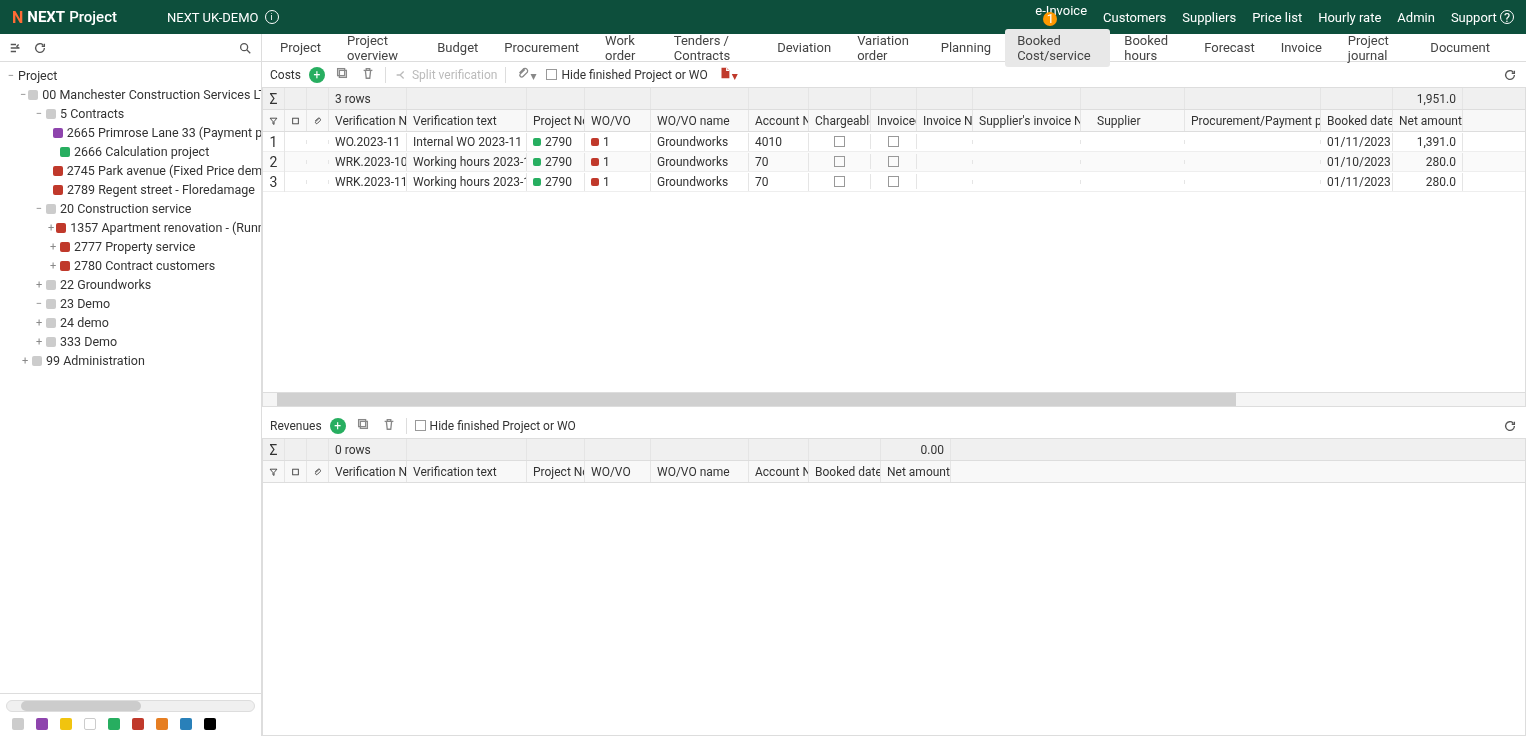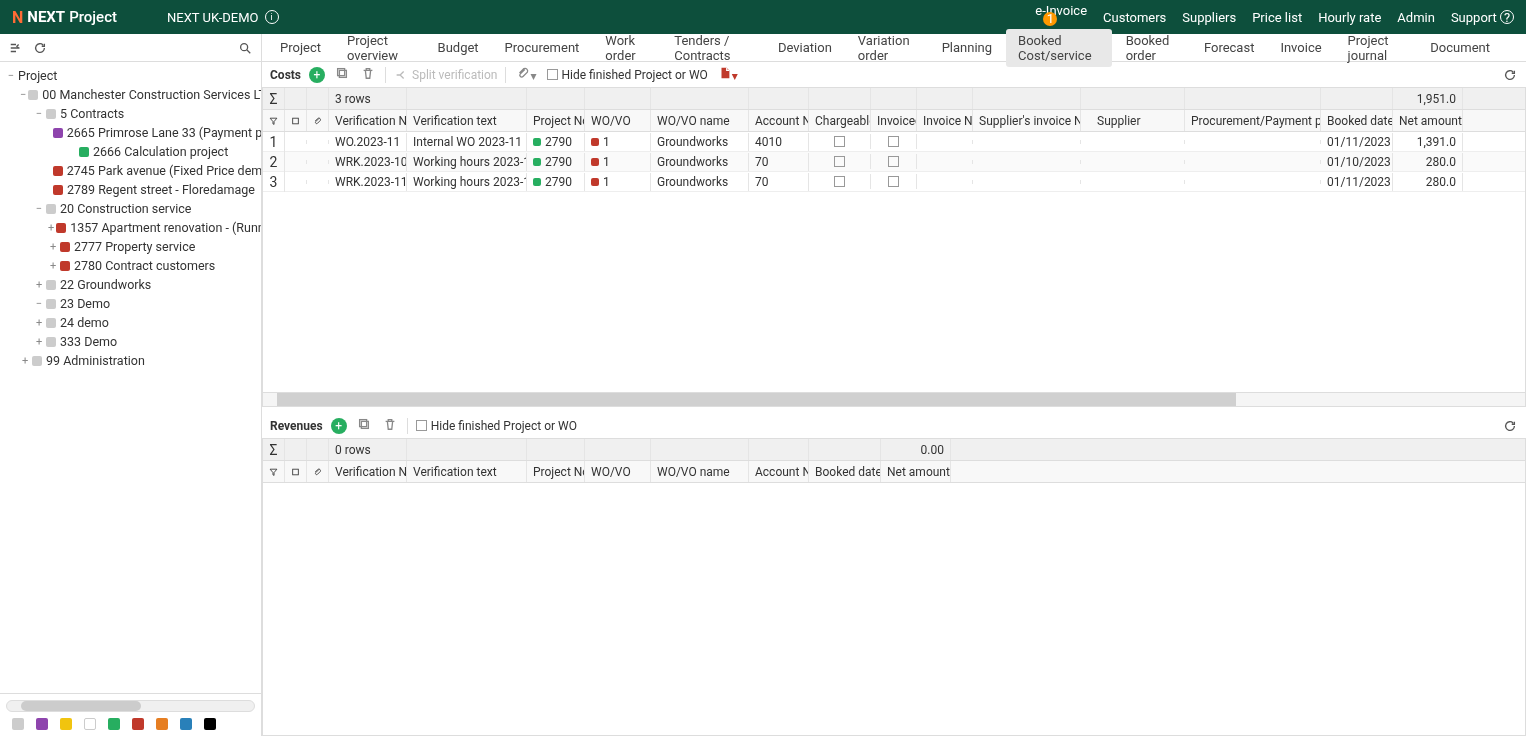--- a/index.html
+++ b/index.html
@@ -43,21 +43,21 @@
 .hscroll { height:12px; background:#f0f0f0; border:1px solid #ddd; border-radius:6px; margin-bottom:6px; position:relative; }
 .hscroll-thumb { position:absolute; left:14px; width:120px; height:100%; background:#ccc; border-radius:6px; }
 .color-dots { display:flex; gap:12px; padding-left:6px; }
 .dot { width:12px; height:12px; border-radius:2px; }
 
 
 .content { flex:1; display:flex; flex-direction:column; overflow:hidden; }
 
 
 .section-hdr { display:flex; align-items:center; gap:8px; padding:4px 8px; }
-.section-title { font-weight:700; }
+.section-title { font-weight:400; }
 .add-btn { width:16px; height:16px; background:#27ae60; color:#fff; border-radius:50%; display:flex; align-items:center; justify-content:center; font-size:12px; cursor:pointer; }
 .tbbtn { color:#888; cursor:pointer; padding:0 2px; }
 .sep { width:1px; height:16px; background:#ddd; }
 .split-btn { color:#bbb; display:flex; align-items:center; gap:4px; }
 .hide-cb { display:flex; align-items:center; gap:4px; }
 .pdf-icon { color:#c0392b; }
 .refresh-right { margin-left:auto; }
 
 
 .grid { border:1px solid #ddd; overflow-x:auto; }
@@ -146,21 +146,21 @@
       <span class="tab">Project</span>
       <span class="tab">Project overview</span>
       <span class="tab">Budget</span>
       <span class="tab">Procurement</span>
       <span class="tab">Work order</span>
       <span class="tab">Tenders / Contracts</span>
       <span class="tab">Deviation</span>
       <span class="tab">Variation order</span>
       <span class="tab">Planning</span>
       <span class="tab active">Booked Cost/service</span>
-      <span class="tab">Booked order</span>
+      <span class="tab">Booked hours</span>
       <span class="tab">Forecast</span>
       <span class="tab">Invoice</span>
       <span class="tab">Project journal</span>
       <span class="tab">Document</span>
       <span class="tab-refresh icon-btn">
         <svg viewBox="0 0 16 16">
           <path d="M13 8a5 5 0 1 1-1.5-3.5M13 3v3h-3"></path>
         </svg>
       </span>
     </div>
@@ -181,21 +181,21 @@
         <div class="tree-item" style="padding-left: 34px;">
           <span class="toggle">−</span>
           <span class="sq sq-gray"></span>
           <span>5 Contracts</span>
         </div>
         <div class="tree-item" style="padding-left: 48px;">
           <span class="toggle">&nbsp;</span>
           <span class="sq sq-purple"></span>
           <span>2665 Primrose Lane 33 (Payment plan,</span>
         </div>
-        <div class="tree-item" style="padding-left: 67px;">
+        <div class="tree-item" style="padding-left: 48px;">
           <span class="toggle">&nbsp;</span>
           <span class="sq sq-green"></span>
           <span>2666 Calculation project</span>
         </div>
         <div class="tree-item" style="padding-left: 48px;">
           <span class="toggle">&nbsp;</span>
           <span class="sq sq-red"></span>
           <span>2745 Park avenue (Fixed Price demons</span>
         </div>
         <div class="tree-item" style="padding-left: 48px;">

